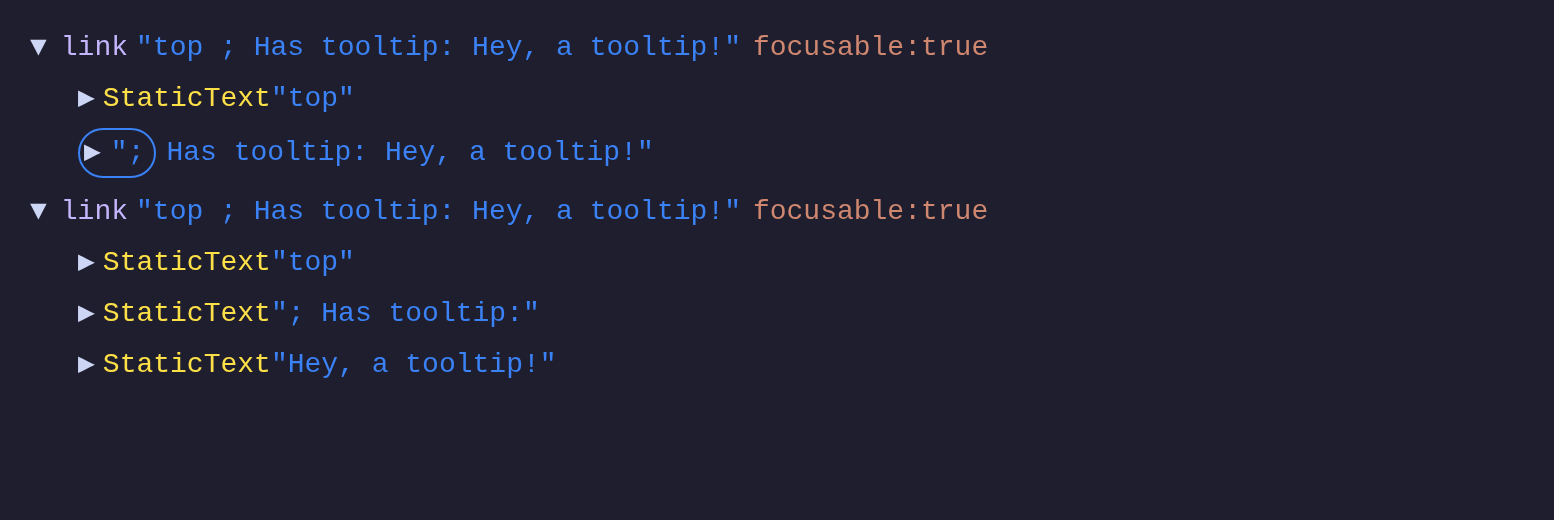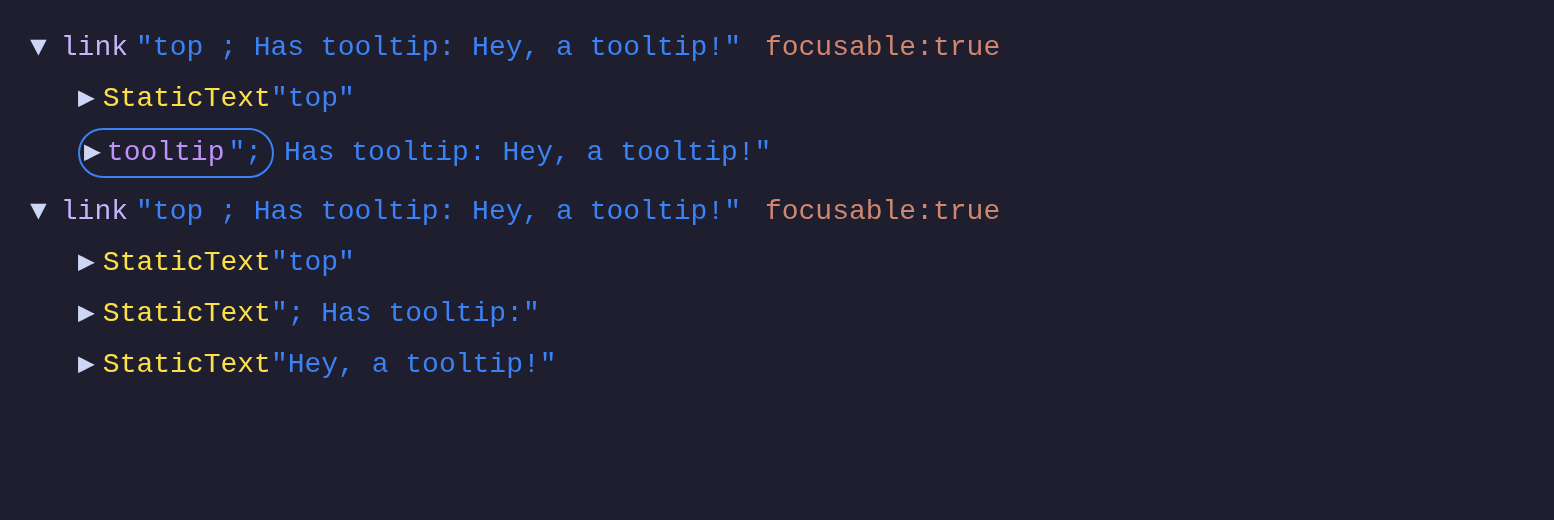--- a/index.html
+++ b/index.html
@@ -55,21 +55,21 @@
       margin-right: 0;
     }
 
     .node-type-tooltip {
       color: #bd93f9;
       margin-right: 0px;
     }
 
     .prop-name {
       color: #d08770;
-      margin-left: 24px;
+      margin-left: 12px;
     }
 
     .prop-value {
       color: #d08770;
       font-family: Liberation Mono, monospace;
     }
 
     .tooltip-circled {
       display: inline-flex;
       align-items: center;
@@ -111,21 +111,20 @@
       <span class="arrow-right">▶</span>
       <span class="node-type-static">StaticText</span>
       <span class="node-value-string">"top"</span>
     </div>
   </div>
 
   <div class="tree-node indent-1">
     <div class="tree-row">
       <span class="tooltip-circled">
         <span class="arrow-right" style="margin-right:6px;">▶</span>
-        <span class="node-type-tooltip">tooltip</span>
         <span class="node-value-string" style="margin-left:4px;">";</span>
       </span>
       <span class="node-value-string" style="margin-left:6px;">Has tooltip: Hey, a tooltip!"</span>
     </div>
   </div>
 
   <div class="separator"></div>
 
   <div class="tree-node">
     <div class="tree-row">

